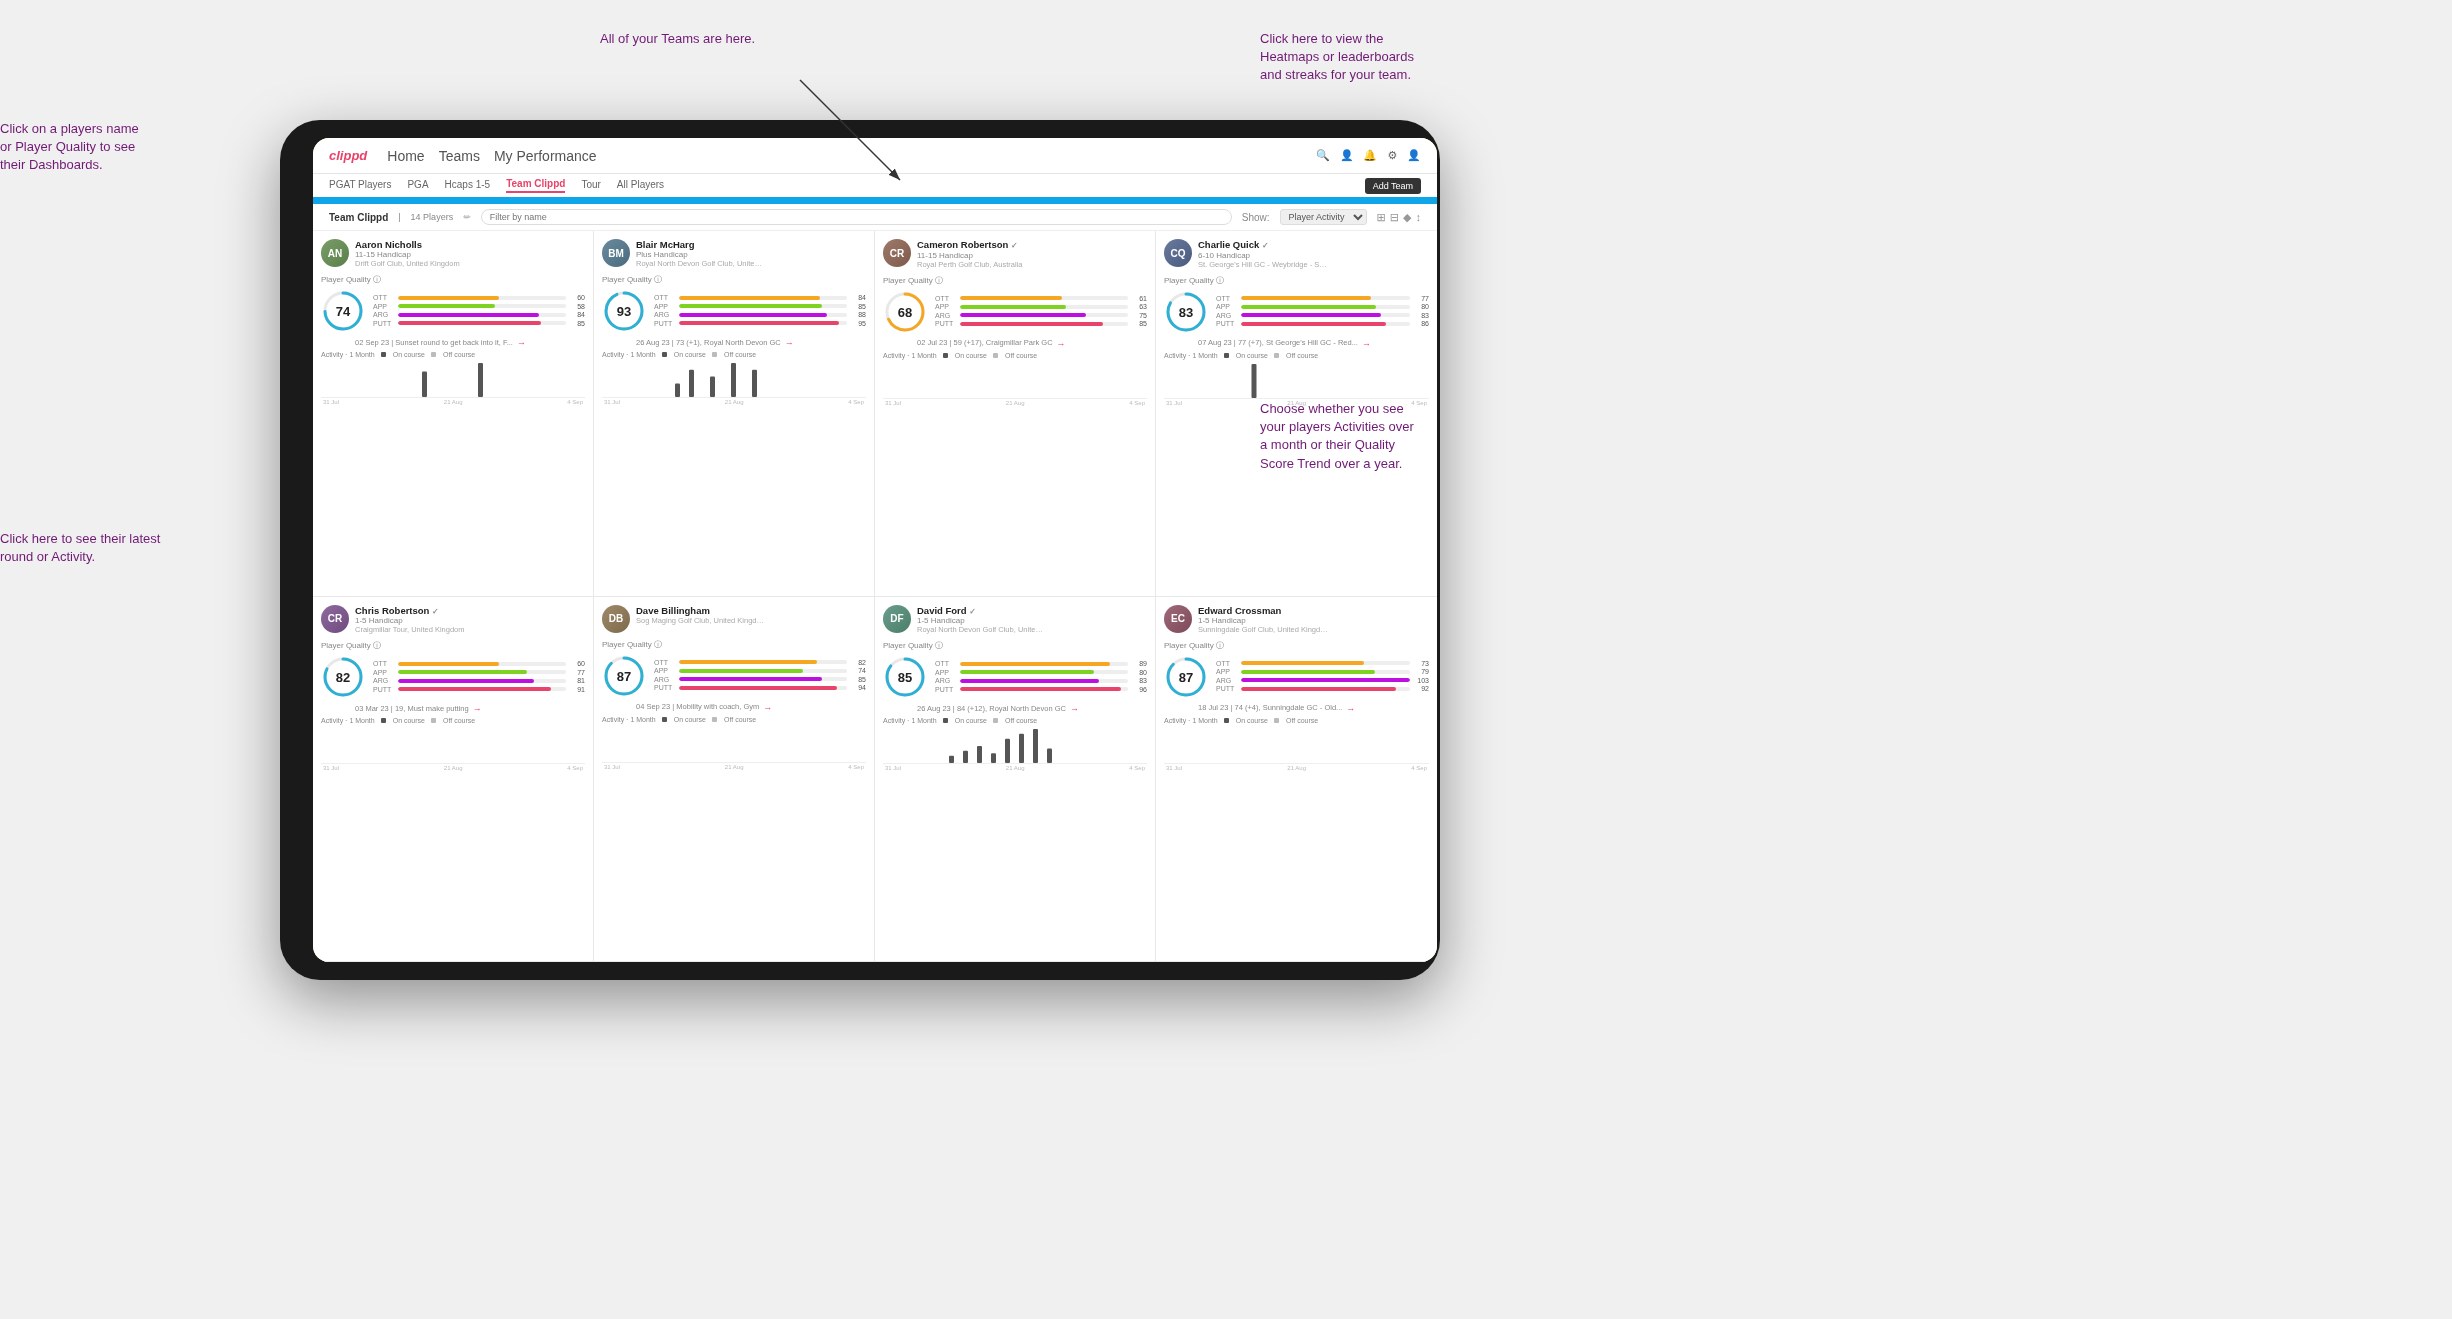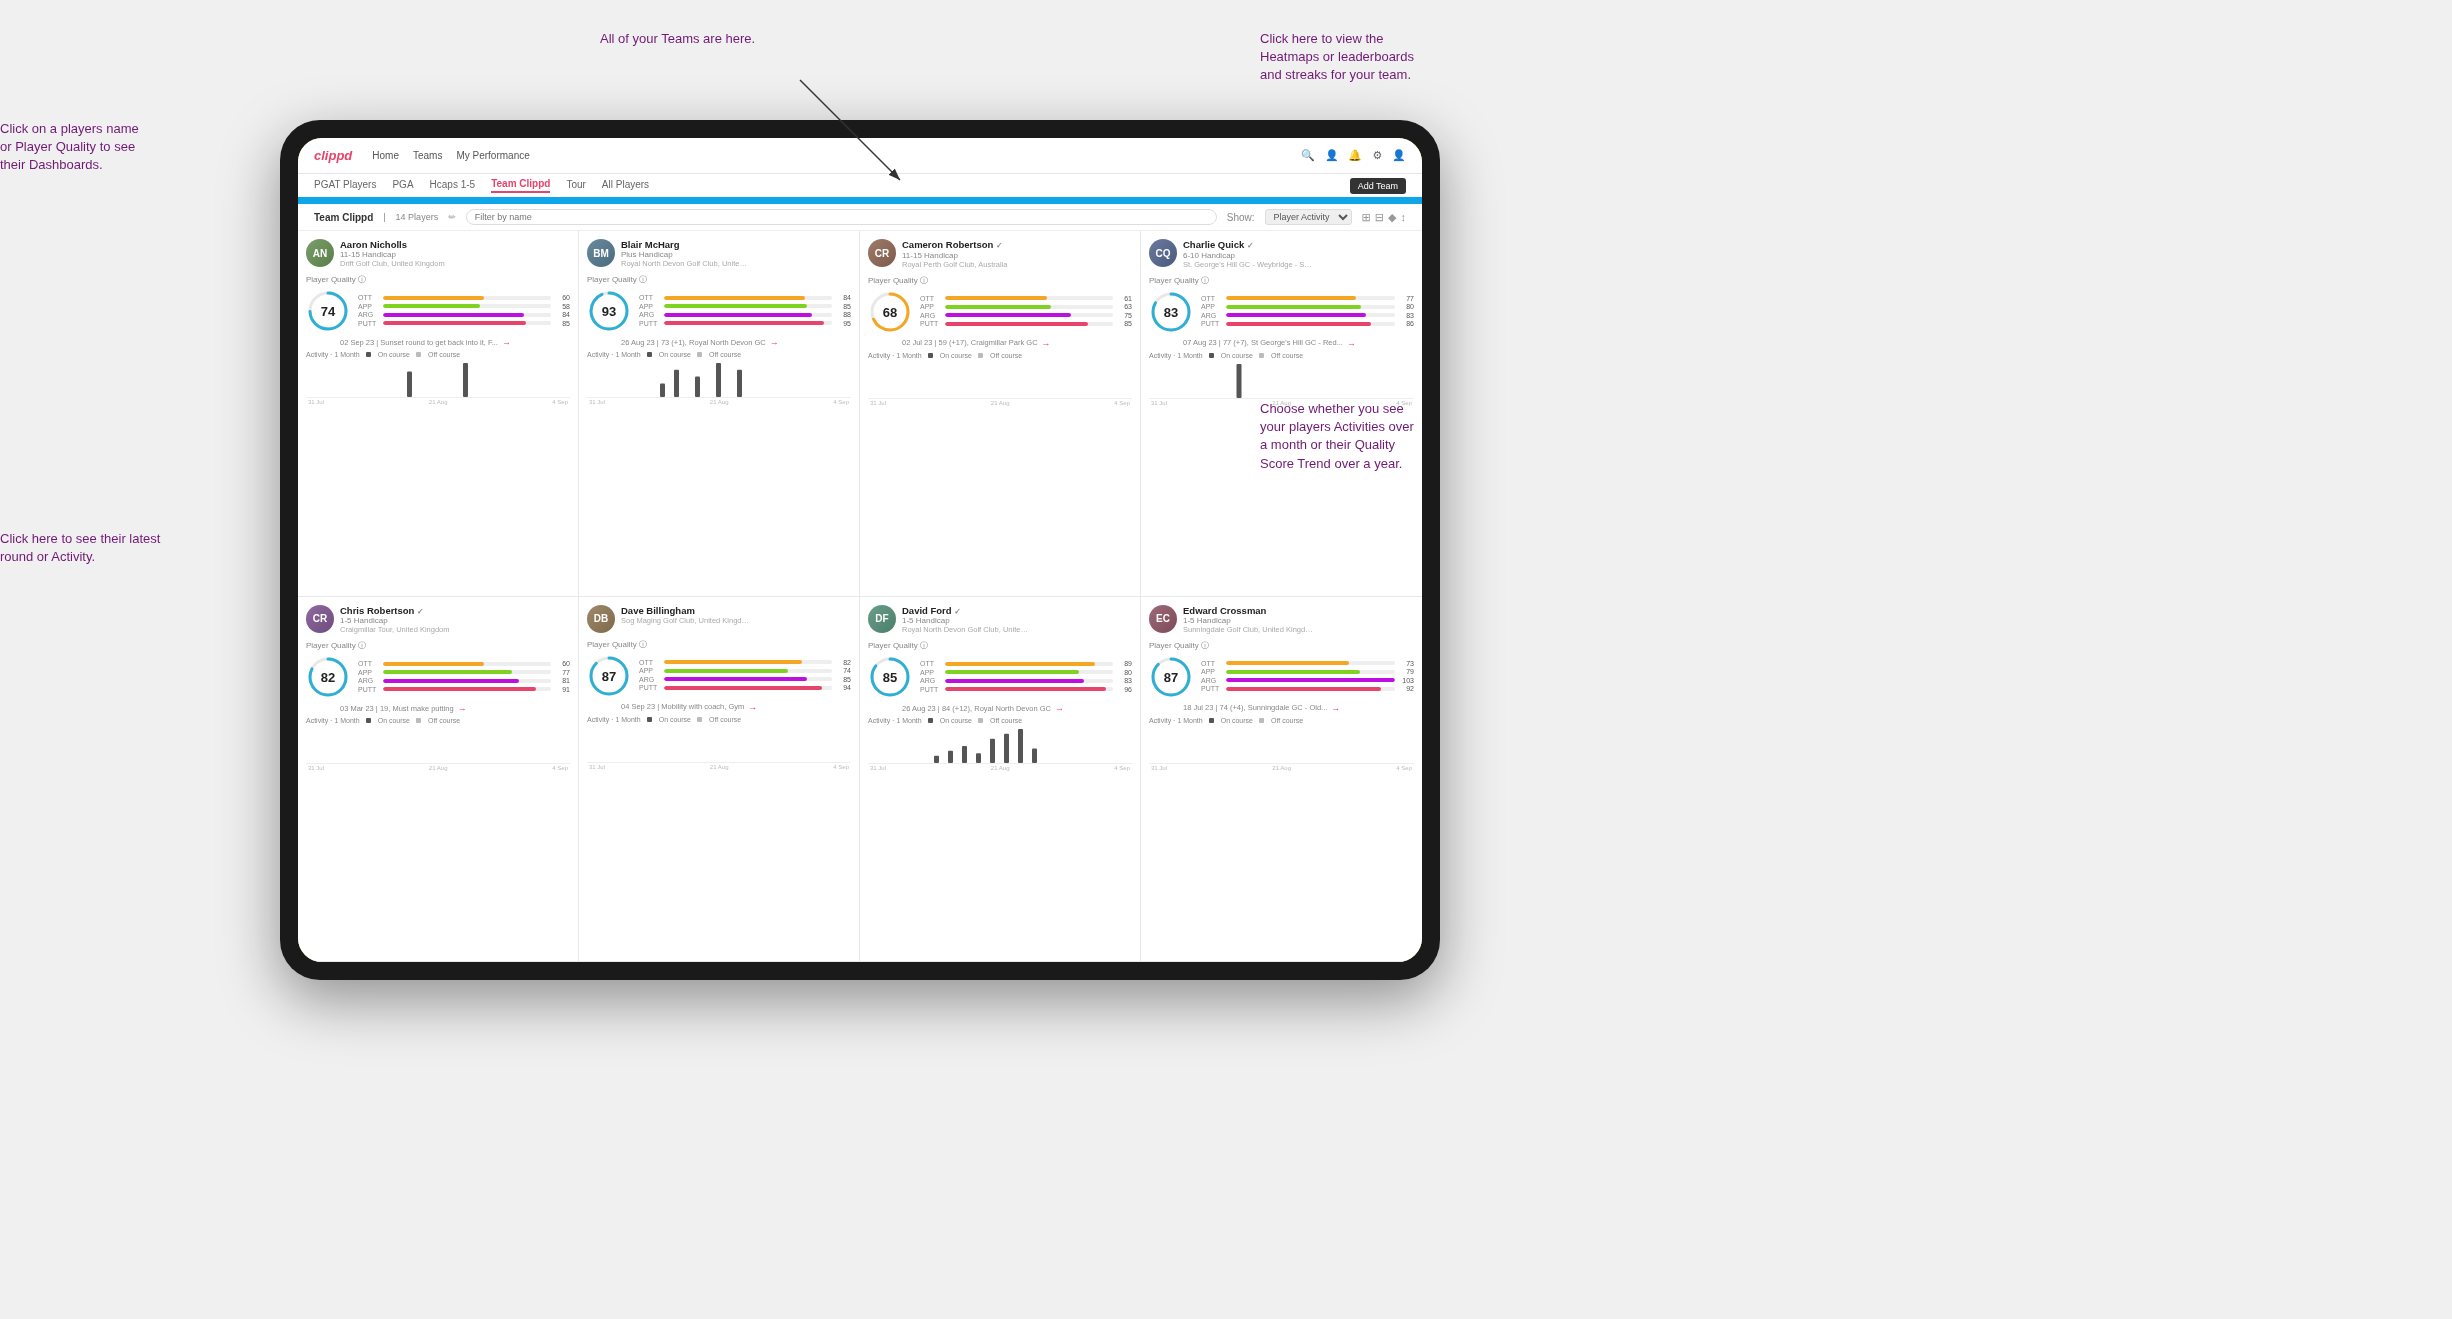--- a/index.html
+++ b/index.html
@@ -22,24 +22,25 @@
       background: #1a1a1a;
       border-radius: 40px;
       box-shadow: 0 20px 60px rgba(0,0,0,0.4);
       padding: 18px;
     }
 
     .tablet-screen {
       width: 100%;
       height: 100%;
       background: #bef264;
-      border-radius: 24px;
+      border-radius: 16px;
       overflow: hidden;
       display: flex;
       flex-direction: column;
+      margin-left: 15px;
     }
 
     
     .top-nav {
       background: #fff;
       border-bottom: 1px solid #e5e5e5;
       padding: 0 16px;
       height: 36px;
       display: flex;
       align-items: center;
@@ -54,21 +55,21 @@
       font-style: italic;
     }
 
     .nav-items {
       display: flex;
       gap: 14px;
       align-items: center;
     }
 
     .nav-item {
-      font-size: 10px;
+      font-size: 14px;
       color: #555;
       cursor: pointer;
     }
 
     .nav-icons {
       margin-left: auto;
       display: flex;
       gap: 10px;
       align-items: center;
     }

